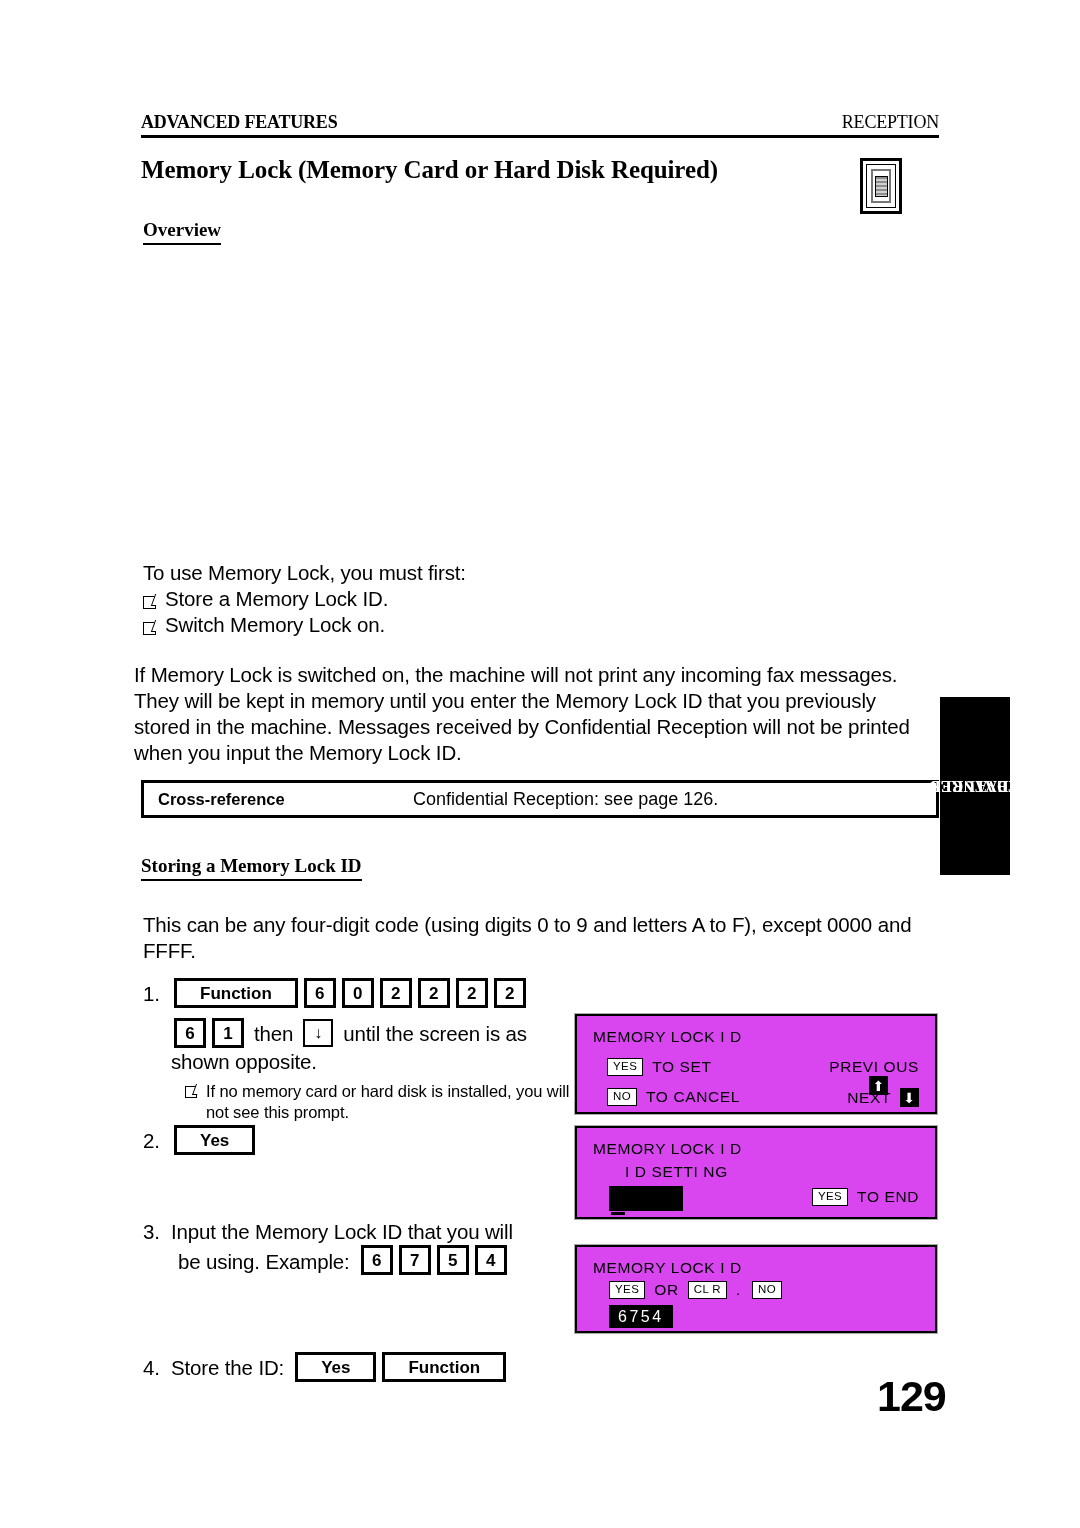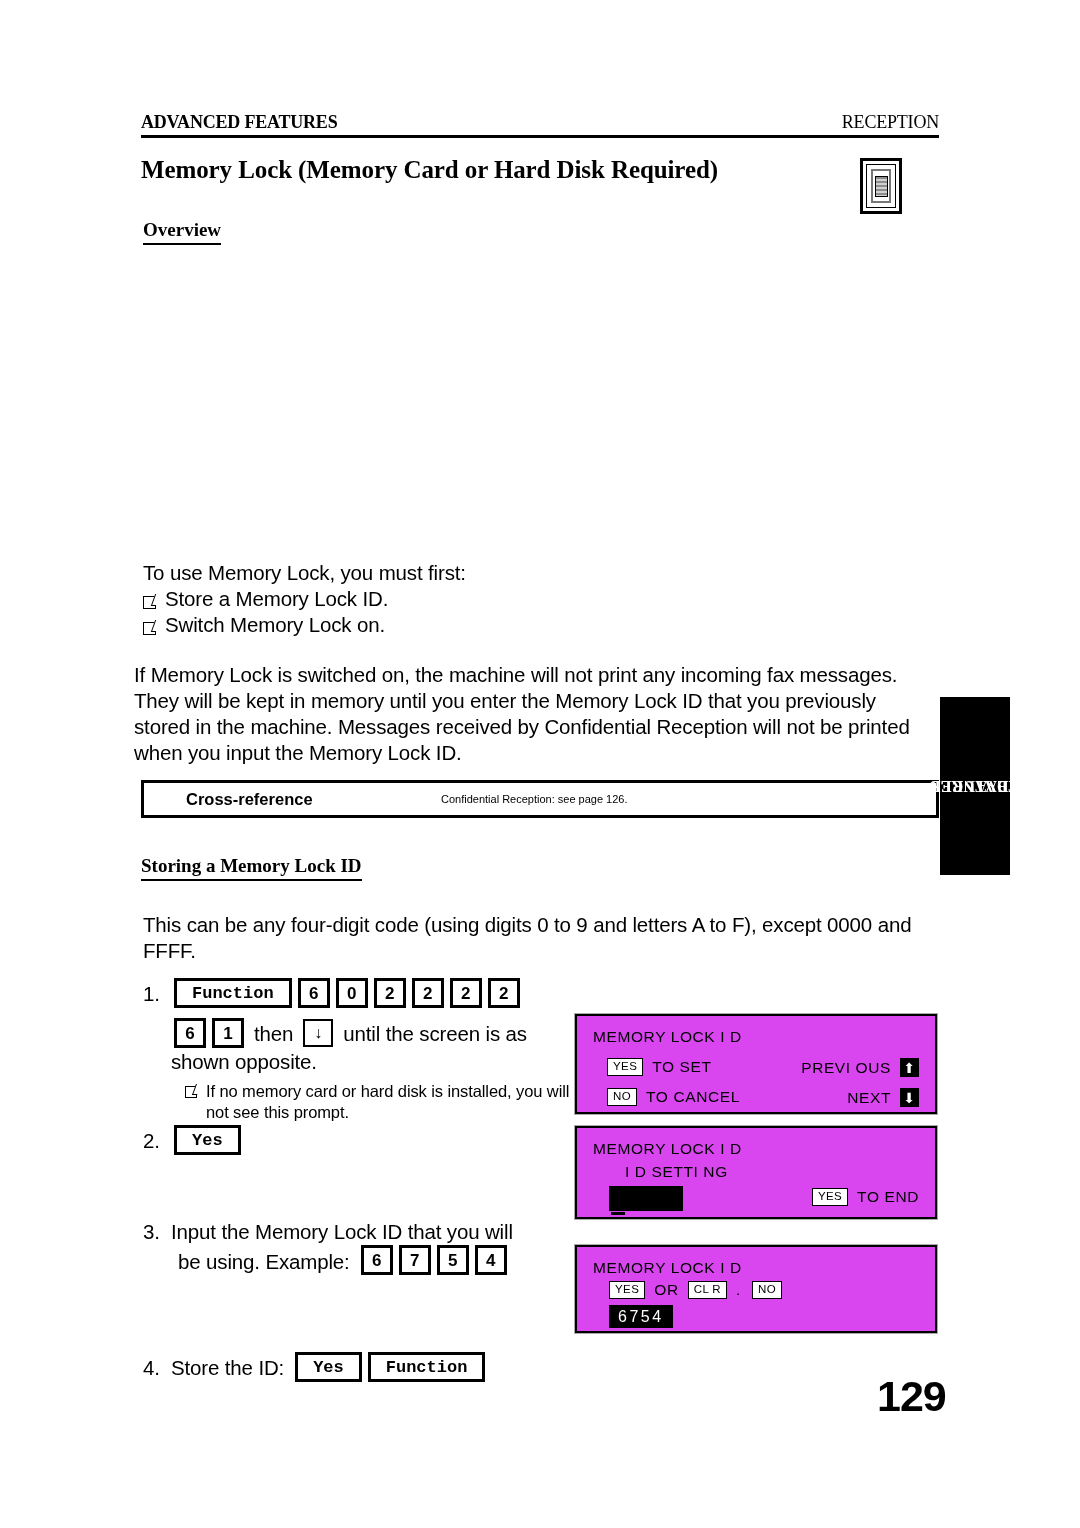--- a/index.html
+++ b/index.html
@@ -140,29 +140,28 @@
     position: absolute;
     left: 141px;
     top: 780px;
     width: 798px;
     height: 38px;
     border: 3px solid #000;
     box-sizing: border-box;
     display: flex;
     align-items: center;
     font-size: 17px;
-    padding-left: 28px;
   }
   .xref-label {
     font-weight: bold;
     margin-left: 14px;
     width: 255px;
     font-size: 16.5px;
   }
-  .xref-value { font-size: 11px; }
+  .xref-value { font-size: 18px; }
 
   
   .side-tab {
     position: absolute;
     left: 940px;
     top: 697px;
     width: 70px;
     height: 178px;
     background: #000;
   }
@@ -211,21 +210,21 @@
     font-size: 17px;
     height: 24px;
     min-width: 16px;
     padding: 0 5px;
     box-sizing: content-box;
     line-height: 1;
     margin: 0 3px;
     vertical-align: middle;
     letter-spacing: 0;
   }
-  .key.wide { padding: 0 15px; font-family: Liberation Mono, monospace; }
+  .key.wide { padding: 0 23px; }
   .key.arrow {
     border-width: 2.5px;
     font-weight: normal;
     font-size: 16px;
   }
 
   
   .lcd {
     position: absolute;
     border: 2px solid #000;
@@ -403,21 +402,21 @@
       <span class="key wide">Function</span>
     </div>
   </div>
 
   <div class="lcd" style="left:575px; top:1014px; width:362px; height:100px;">
     <div class="lcd-title">MEMORY LOCK I D</div>
     <div class="lcd-row" style="left:30px; top:42px;">
       <span class="lcd-key">YES</span>
       <span>TO SET</span>
     </div>
-    <div class="lcd-row" style="right:16px; top:42px;">
+    <div class="lcd-row" style="right:16px; top:42px;flex-direction:column;">
       <span>PREVI OUS</span>
       <span class="lcd-arrow">⬆</span>
     </div>
     <div class="lcd-row" style="left:30px; top:72px;">
       <span class="lcd-key">NO</span>
       <span>TO CANCEL</span>
     </div>
     <div class="lcd-row" style="right:16px; top:72px;">
       <span>NEXT</span>
       <span class="lcd-arrow">⬇</span>

